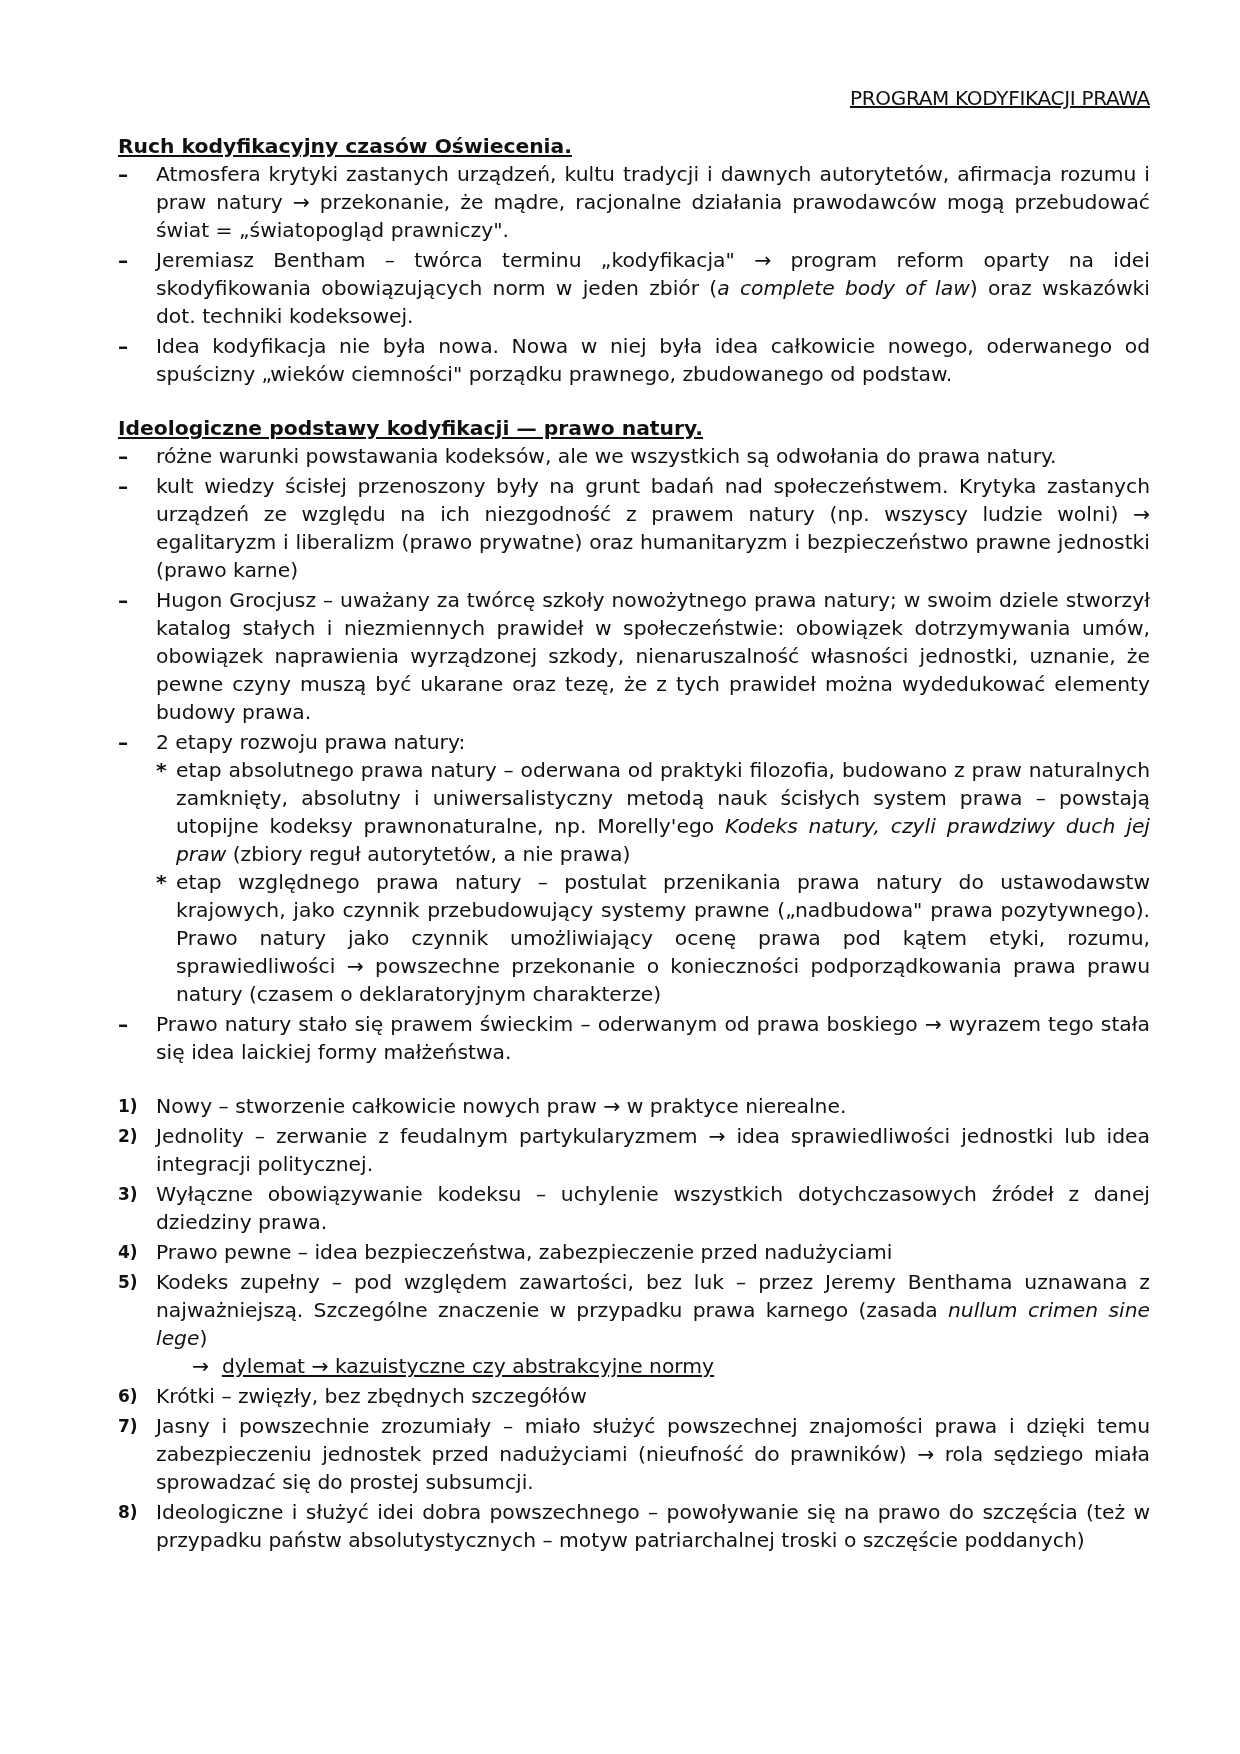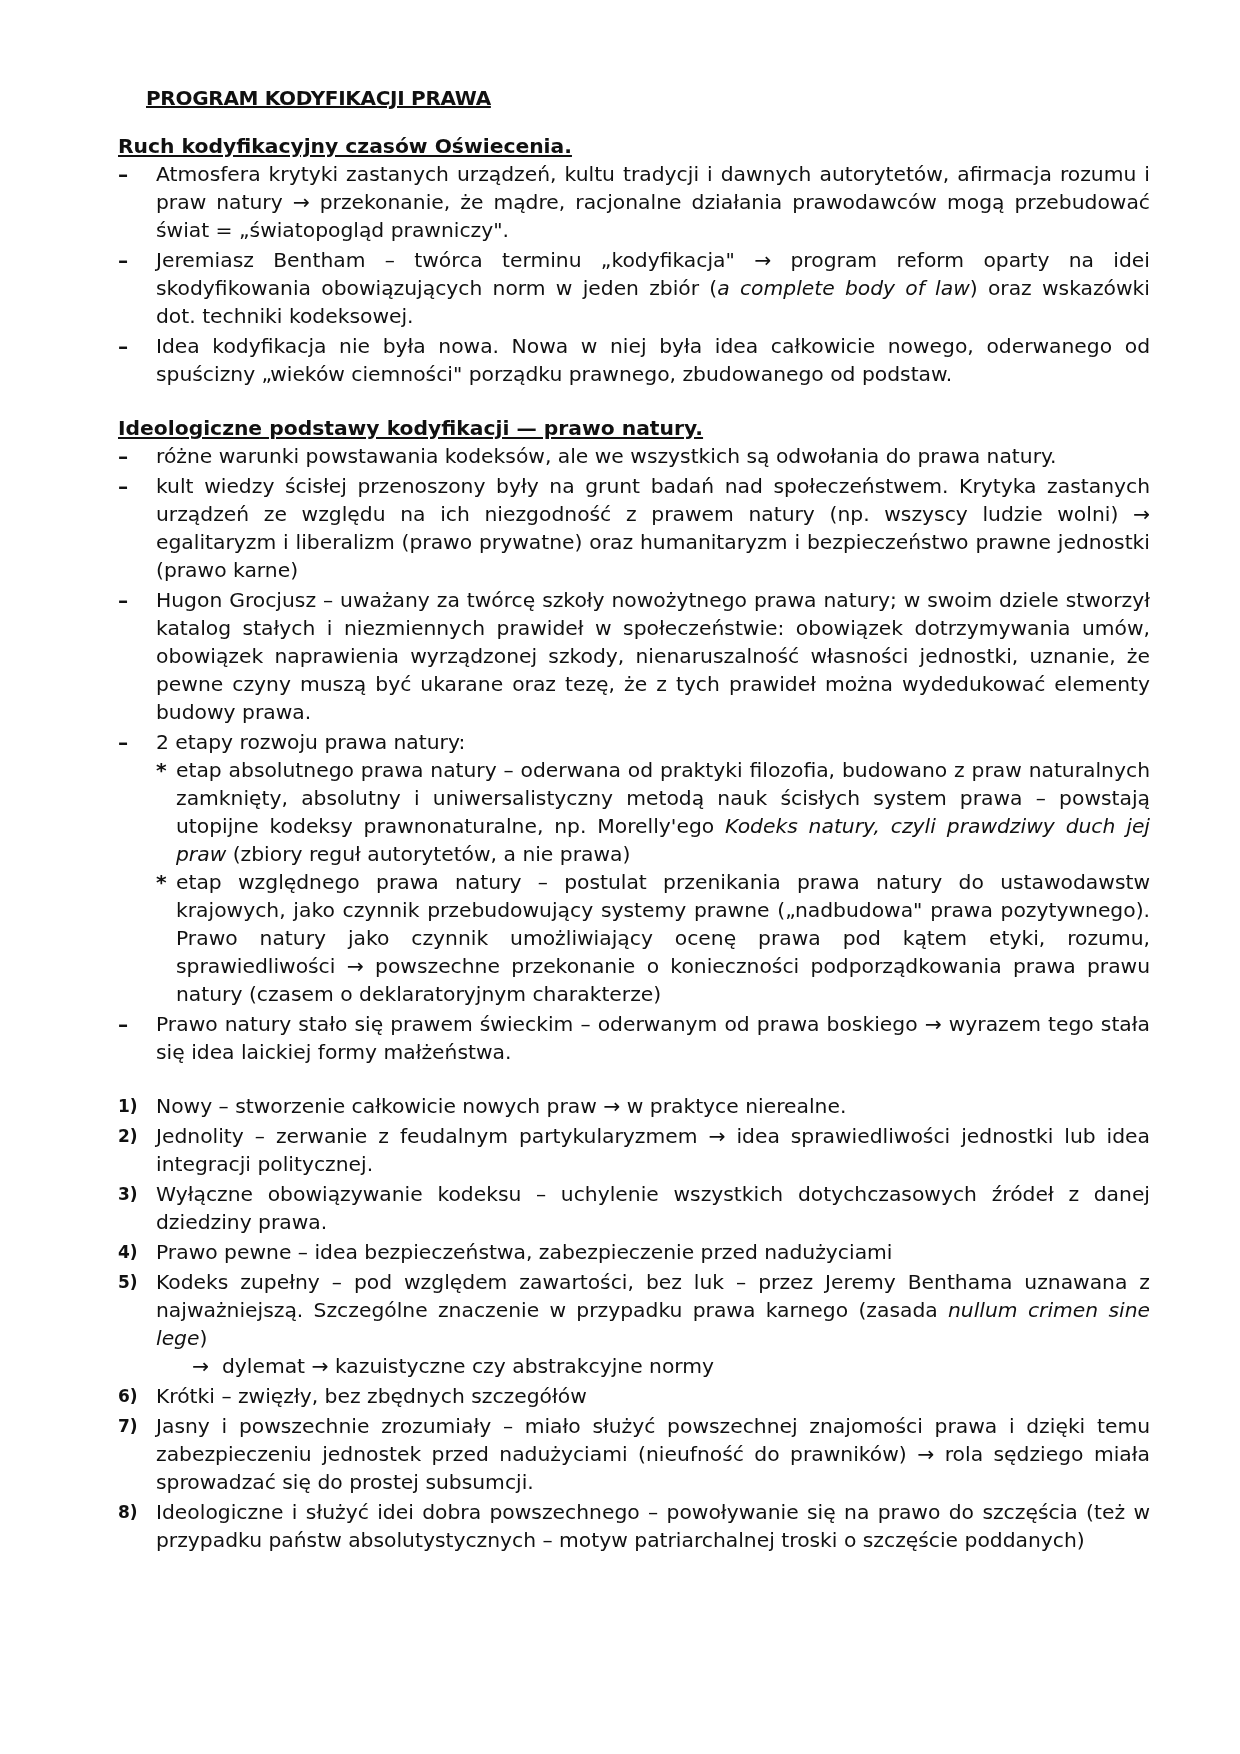--- a/index.html
+++ b/index.html
@@ -1,29 +1,29 @@
 <!DOCTYPE html>
 <html><head>
 <meta charset="utf-8">
 <style>
   html, body { margin: 0; padding: 0; background: #ffffff; }
   body { width: 1240px; height: 1754px; position: relative; overflow: hidden;
          font-family: "DejaVu Sans", sans-serif; color: #111; }
   .page { position: absolute; left: 118px; top: 84px; width: 1032px; font-size: 20.3px; line-height: 28px; }
-  .title { text-align: left; font-weight: bold; text-decoration: underline; font-size: 20px;
+  .title { text-align: right; font-weight: normal; text-decoration: underline; font-size: 20px;
            letter-spacing: -0.3px; margin-left: 28px; height: 28px; margin-bottom: 20px; }
   .heading { font-weight: bold; text-decoration: underline; height: 28px; margin: 0; }
   .sec { margin-bottom: 26px; }
   .item { position: relative; padding-left: 38px; text-align: justify; margin-bottom: 2px; }
   .item .marker { position: absolute; left: 0; top: 0; width: 30px; font-weight: bold; }
   .item.num .marker { font-size: 17px; }
   .sub { position: relative; padding-left: 20px; text-align: justify; }
   .sub .marker { position: absolute; left: 0; top: 0; font-weight: bold; }
   .arrowline { padding-left: 36px; }
-  .u { }
+  .u { text-decoration: underline; }
   b { font-weight: normal; }
   i { font-style: italic; }
 </style>
 </head>
 <body>
 
 <div class="page">
 
   <div class="title">PROGRAM KODYFIKACJI PRAWA</div>
 

